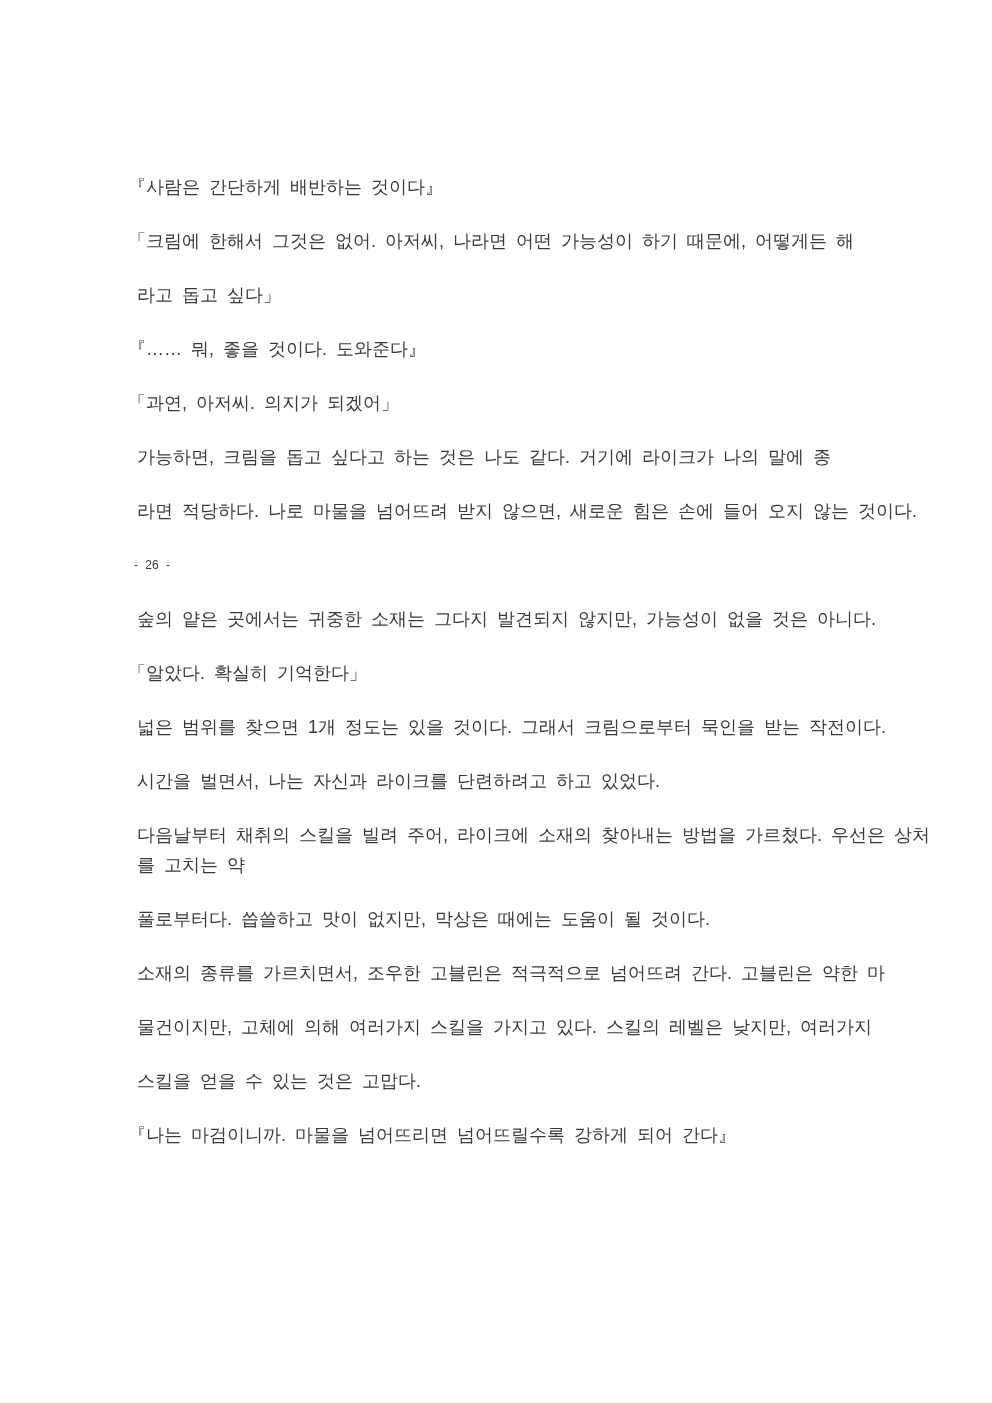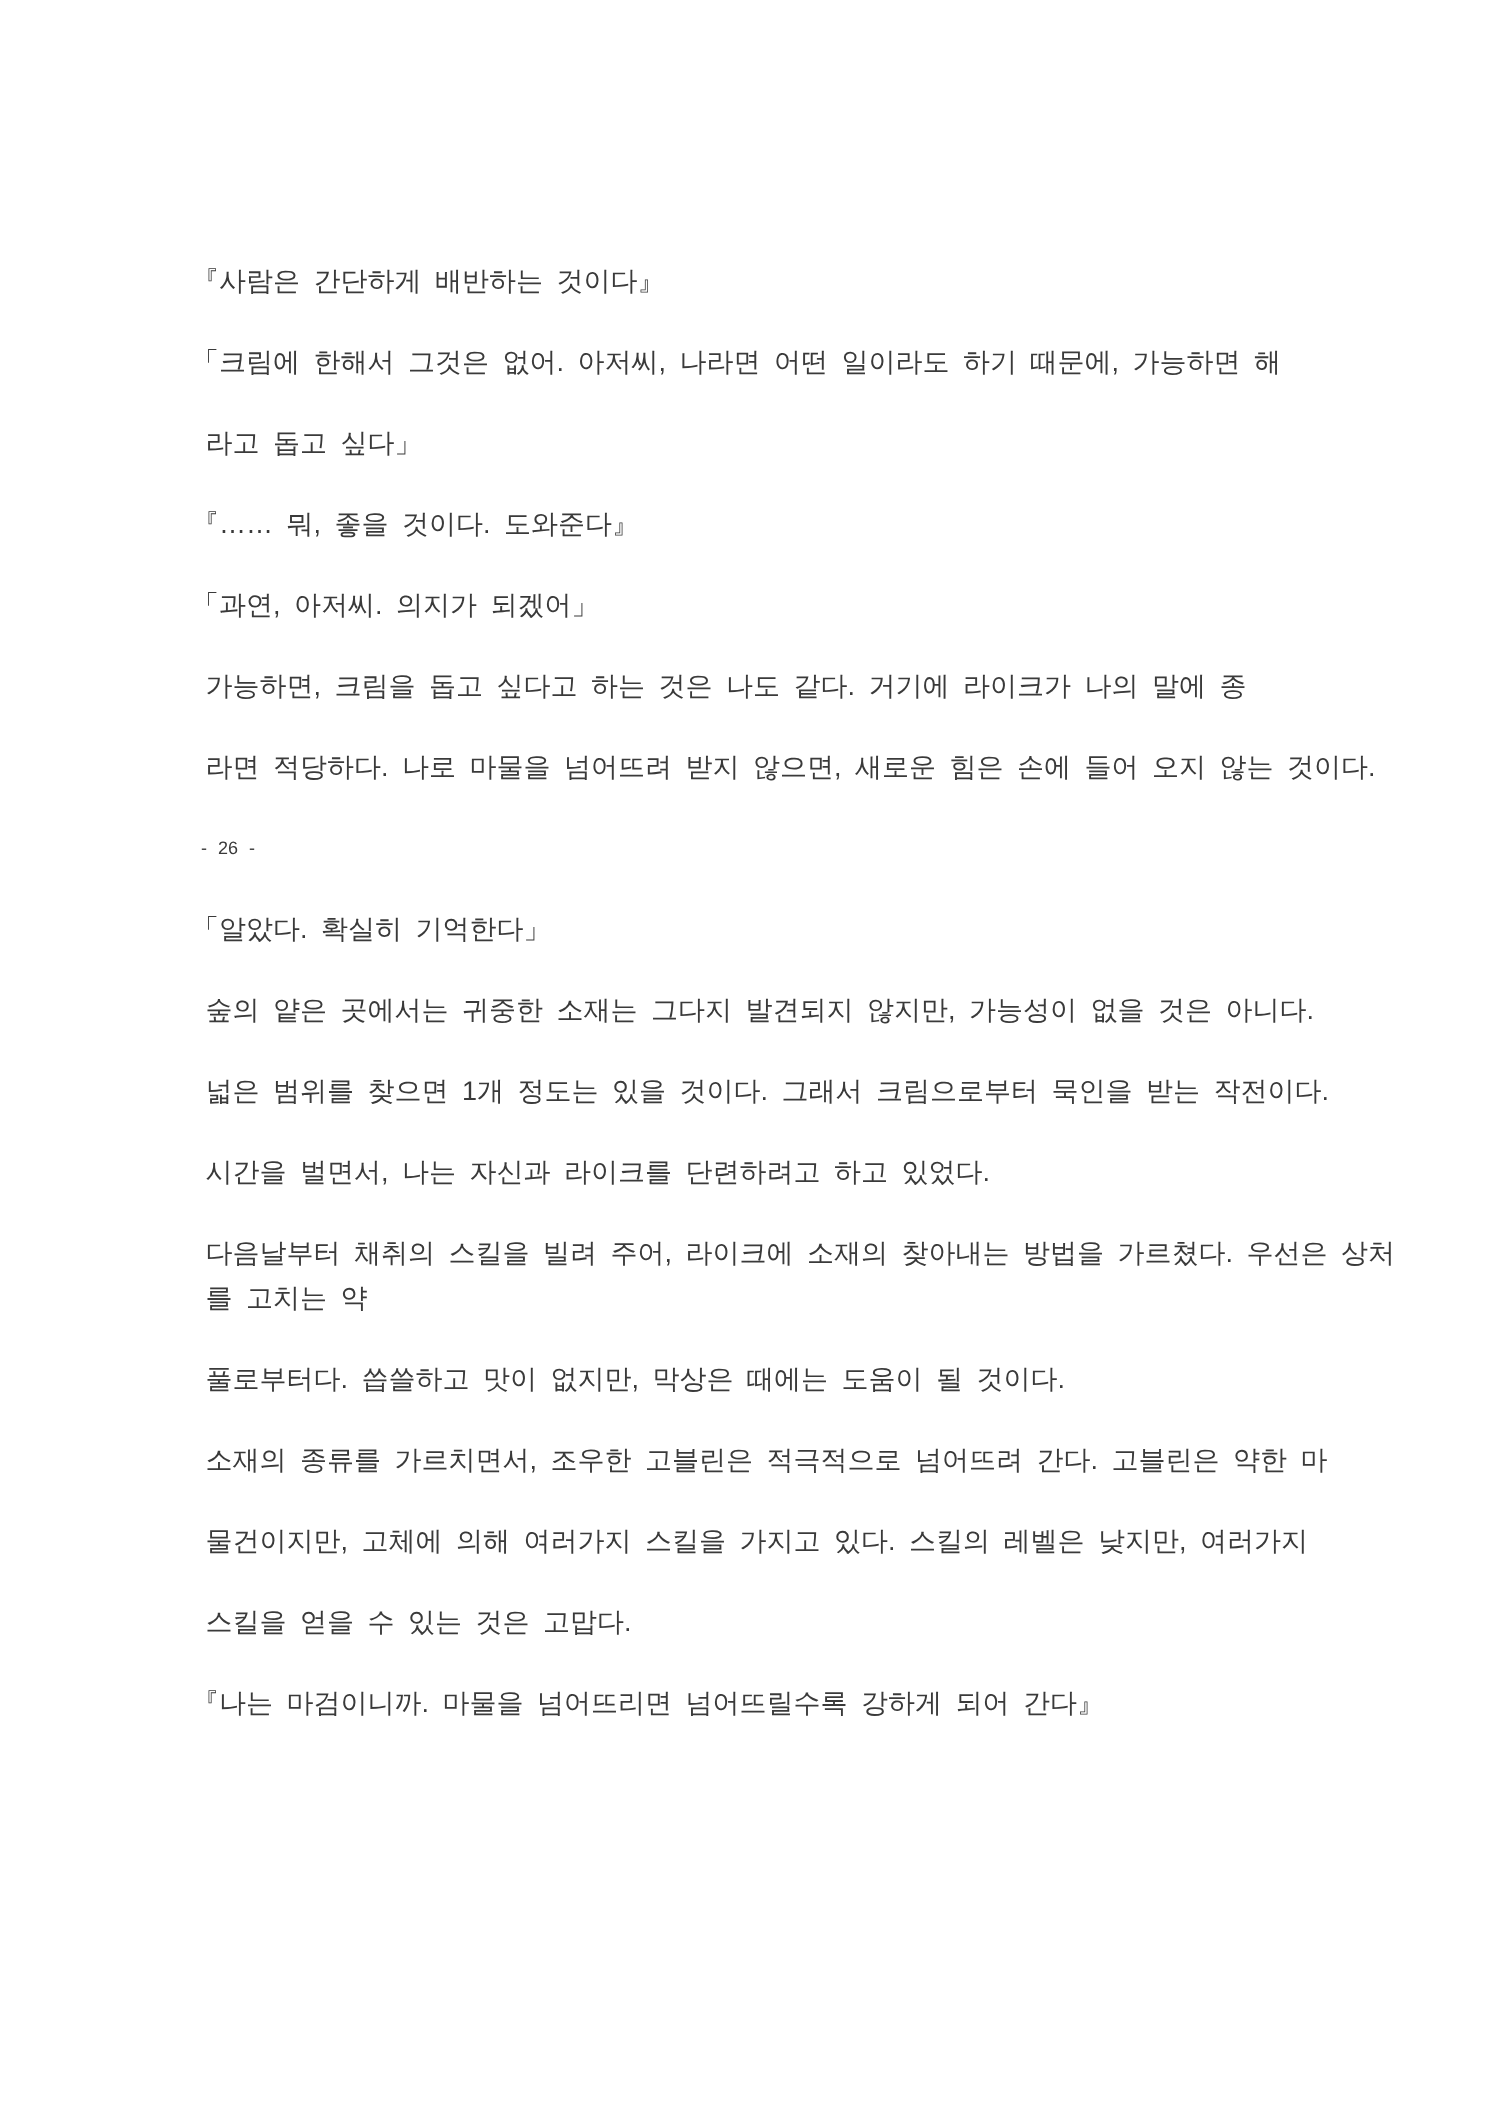--- a/index.html
+++ b/index.html
@@ -42,29 +42,29 @@
     padding-left: 6px;
     word-spacing: 4px;
     white-space: nowrap;
   }
 </style>
 </head>
 <body>
 
 <div class="page">
   <p class="line">『사람은 간단하게 배반하는 것이다』</p>
-  <p class="line">「크림에 한해서 그것은 없어. 아저씨, 나라면 어떤 일이라도 하기 때문에, 가능하면 해</p>
+  <p class="line">「크림에 한해서 그것은 없어. 아저씨, 나라면 어떤 가능성이 하기 때문에, 어떻게든 해</p>
   <p class="line indent">라고 돕고 싶다」</p>
   <p class="line">『…… 뭐, 좋을 것이다. 도와준다』</p>
   <p class="line">「과연, 아저씨. 의지가 되겠어」</p>
   <p class="line indent">가능하면, 크림을 돕고 싶다고 하는 것은 나도 같다. 거기에 라이크가 나의 말에 종</p>
   <p class="line indent">라면 적당하다. 나로 마물을 넘어뜨려 받지 않으면, 새로운 힘은 손에 들어 오지 않는 것이다.</p>
   <p class="page-number">- 26 -</p>
+  <p class="line indent">숲의 얕은 곳에서는 귀중한 소재는 그다지 발견되지 않지만, 가능성이 없을 것은 아니다.</p>
   <p class="line">「알았다. 확실히 기억한다」</p>
-  <p class="line indent">숲의 얕은 곳에서는 귀중한 소재는 그다지 발견되지 않지만, 가능성이 없을 것은 아니다.</p>
   <p class="line indent">넓은 범위를 찾으면 1개 정도는 있을 것이다. 그래서 크림으로부터 묵인을 받는 작전이다.</p>
   <p class="line indent">시간을 벌면서, 나는 자신과 라이크를 단련하려고 하고 있었다.</p>
   <p class="line indent wrap">다음날부터 채취의 스킬을 빌려 주어, 라이크에 소재의 찾아내는 방법을 가르쳤다. 우선은 상처를 고치는 약</p>
   <p class="line indent">풀로부터다. 씁쓸하고 맛이 없지만, 막상은 때에는 도움이 될 것이다.</p>
   <p class="line indent">소재의 종류를 가르치면서, 조우한 고블린은 적극적으로 넘어뜨려 간다. 고블린은 약한 마</p>
   <p class="line indent">물건이지만, 고체에 의해 여러가지 스킬을 가지고 있다. 스킬의 레벨은 낮지만, 여러가지</p>
   <p class="line indent">스킬을 얻을 수 있는 것은 고맙다.</p>
   <p class="line">『나는 마검이니까. 마물을 넘어뜨리면 넘어뜨릴수록 강하게 되어 간다』</p>
 </div>
 

